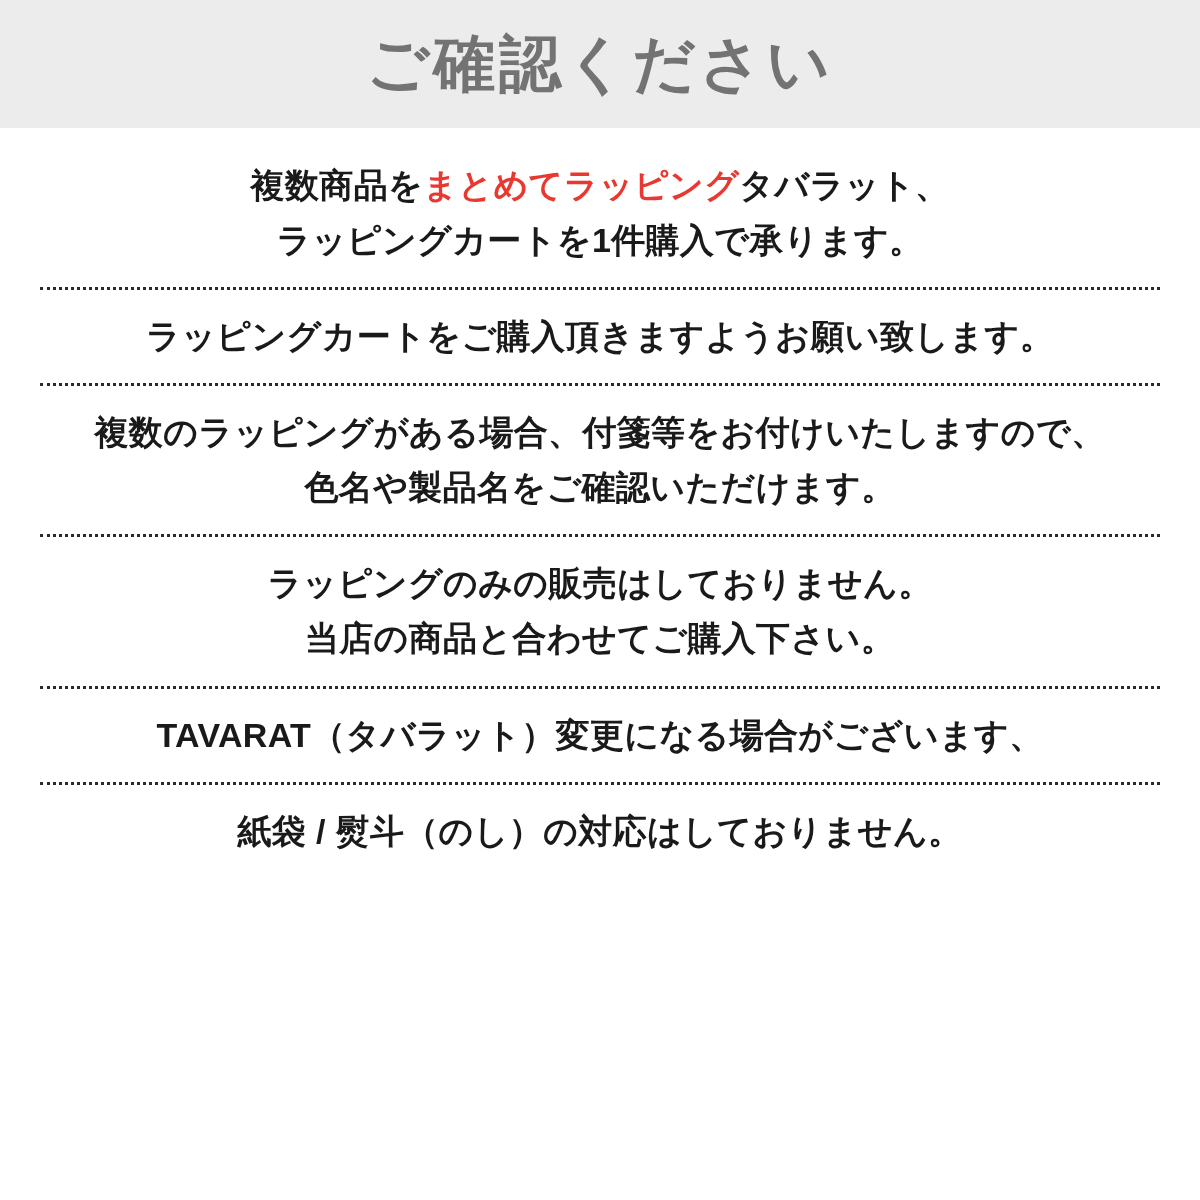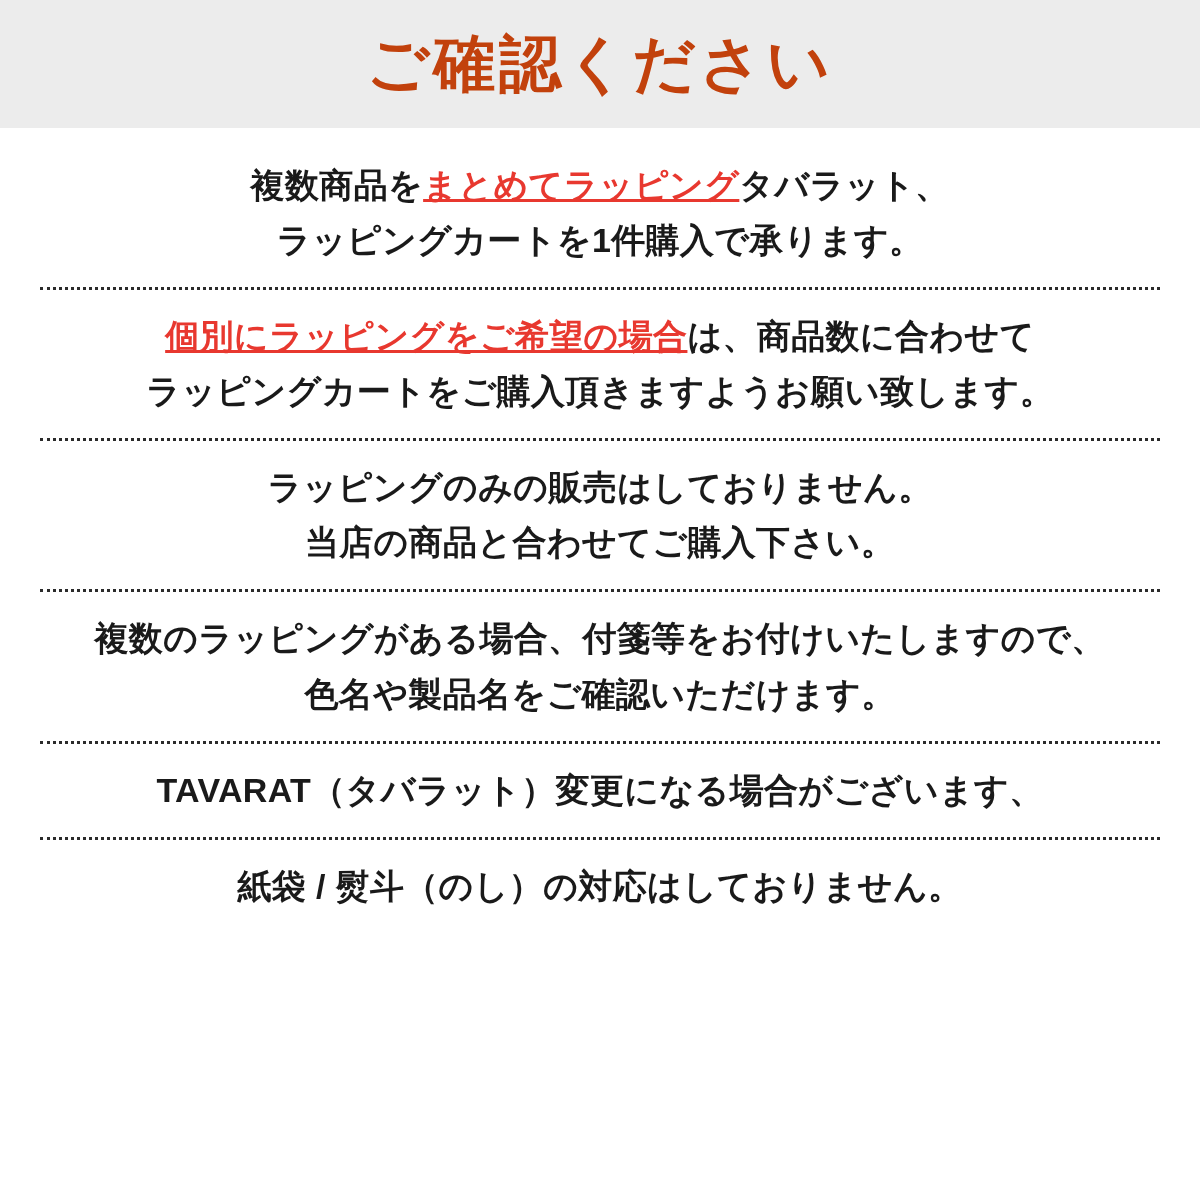--- a/index.html
+++ b/index.html
@@ -26,21 +26,21 @@
     height: 128px;
     min-height: 128px;
     display: flex;
     align-items: center;
     justify-content: center;
   }
   .header-title {
     font-size: 62px;
     font-weight: 700;
     letter-spacing: 0.06em;
-    color: #c2410c;
+    color: #737373;
     line-height: 1;
   }
   .content {
     flex: 1;
     padding: 0 40px;
     box-sizing: border-box;
     display: flex;
     flex-direction: column;
     justify-content: flex-start;
   }
@@ -56,50 +56,48 @@
   }
   .note + .note {
     border-top: 3px dotted #2b2b2b;
   }
   .note .line {
     display: block;
     white-space: nowrap;
   }
   .hl {
     color: #e8382f;
-    text-decoration: underline;
   }
   .note-1 { padding-top: 30px; }
   .note-7 { padding-bottom: 10px; }
 </style>
 </head>
 <body>
 
 <div class="page">
 
   <div class="header">
     <div class="header-title">ご確認ください</div>
   </div>
 
   <div class="content">
     <div class="note note-1">
         <span class="line"><span>複数商品を</span><span class="hl">まとめてラッピング</span><span>タバラット、</span></span>
         <span class="line"><span>ラッピングカートを1件購入で承ります。</span></span>
       </div>
     <div class="note note-2">
-        <span class="line"><span class="hl">個別にラッピングをご希望の場合</span><span>は、商品数に合わせて</span></span>
         <span class="line"><span>ラッピングカートをご購入頂きますようお願い致します。</span></span>
+      </div>
+    <div class="note note-3">
+        <span class="line"><span>複数のラッピングがある場合、付箋等をお付けいたしますので、</span></span>
+        <span class="line"><span>色名や製品名をご確認いただけます。</span></span>
       </div>
     <div class="note note-4">
         <span class="line"><span>ラッピングのみの販売はしておりません。</span></span>
         <span class="line"><span>当店の商品と合わせてご購入下さい。</span></span>
-      </div>
-    <div class="note note-3">
-        <span class="line"><span>複数のラッピングがある場合、付箋等をお付けいたしますので、</span></span>
-        <span class="line"><span>色名や製品名をご確認いただけます。</span></span>
       </div>
     <div class="note note-5">
         <span class="line"><span>TAVARAT（タバラット）変更になる場合がございます、</span></span>
       </div>
     <div class="note note-6">
         <span class="line"><span>紙袋 / 熨斗（のし）の対応はしておりません。</span></span>
       </div>
   </div>
 
 </div>

